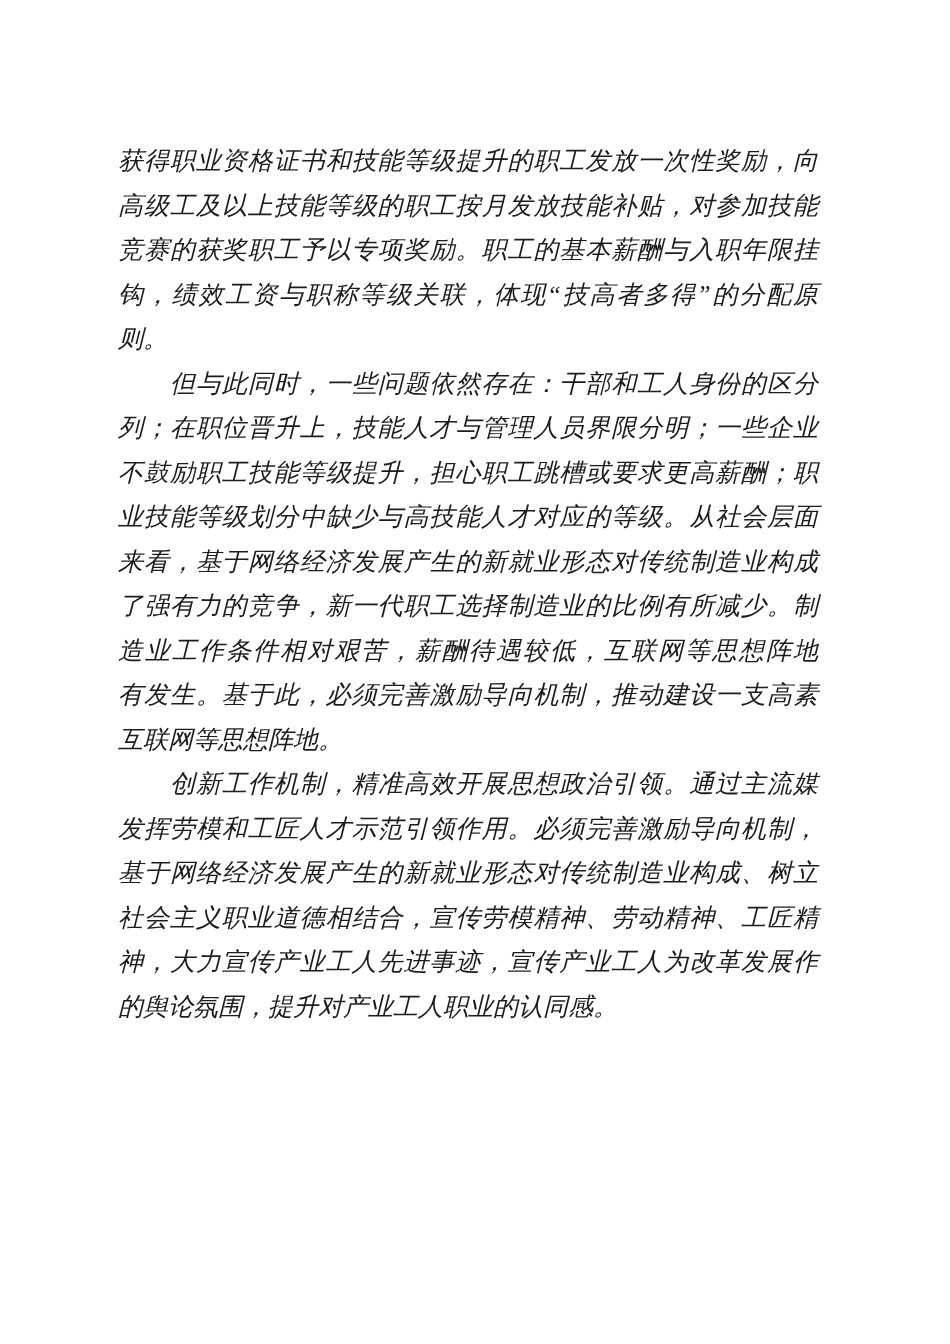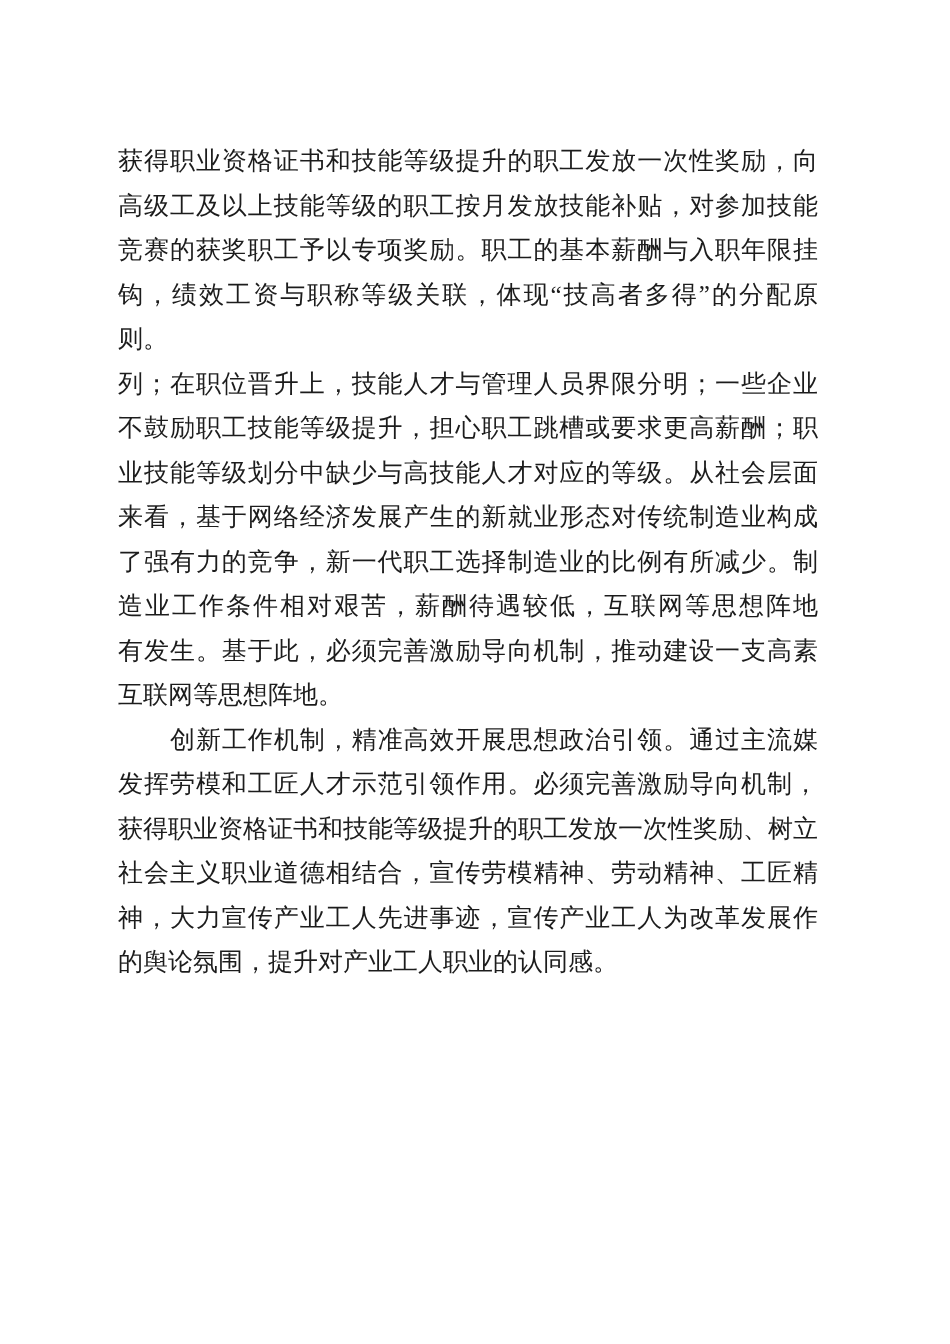--- a/index.html
+++ b/index.html
@@ -26,20 +26,21 @@
   }
   .paragraph {
     margin: 0;
     padding: 0;
   }
   .line {
     height: 44.5px;
     line-height: 44.5px;
     white-space: nowrap;
     overflow: visible;
+    font-style: italic;
   }
   .line.fill {
     text-align: justify;
     text-align-last: justify;
     text-justify: distribute;
   }
   .line.indent {
     padding-left: 52px;
   }
 </style>
@@ -49,31 +50,32 @@
 <div class="page" style="background: rgb(255, 255, 255);">
   <div class="text-block" style="color: rgb(28, 28, 28);">
       <div class="paragraph">
         <div class="line fill">获得职业资格证书和技能等级提升的职工发放一次性奖励，向</div>
         <div class="line fill">高级工及以上技能等级的职工按月发放技能补贴，对参加技能</div>
         <div class="line fill">竞赛的获奖职工予以专项奖励。职工的基本薪酬与入职年限挂</div>
         <div class="line fill">钩，绩效工资与职称等级关联，体现“技高者多得”的分配原</div>
         <div class="line">则。</div>
       </div>
       <div class="paragraph">
+        <div class="line fill indent">但与此同时，一些问题依然存在：干部和工人身份的区分</div>
         <div class="line fill">列；在职位晋升上，技能人才与管理人员界限分明；一些企业</div>
         <div class="line fill">不鼓励职工技能等级提升，担心职工跳槽或要求更高薪酬；职</div>
         <div class="line fill">业技能等级划分中缺少与高技能人才对应的等级。从社会层面</div>
         <div class="line fill">来看，基于网络经济发展产生的新就业形态对传统制造业构成</div>
         <div class="line fill">了强有力的竞争，新一代职工选择制造业的比例有所减少。制</div>
         <div class="line fill">造业工作条件相对艰苦，薪酬待遇较低，互联网等思想阵地</div>
         <div class="line fill">有发生。基于此，必须完善激励导向机制，推动建设一支高素</div>
         <div class="line">互联网等思想阵地。</div>
       </div>
       <div class="paragraph">
         <div class="line fill indent">创新工作机制，精准高效开展思想政治引领。通过主流媒</div>
         <div class="line fill">发挥劳模和工匠人才示范引领作用。必须完善激励导向机制，</div>
-        <div class="line fill">获得职业资格证书和技能等级提升的职工发放一次性奖励、树立</div>
+        <div class="line fill">基于网络经济发展产生的新就业形态对传统制造业构成、树立</div>
         <div class="line fill">社会主义职业道德相结合，宣传劳模精神、劳动精神、工匠精</div>
         <div class="line fill">神，大力宣传产业工人先进事迹，宣传产业工人为改革发展作</div>
         <div class="line">的舆论氛围，提升对产业工人职业的认同感。</div>
       </div>
     </div>
 </div>
 
 </body></html>

